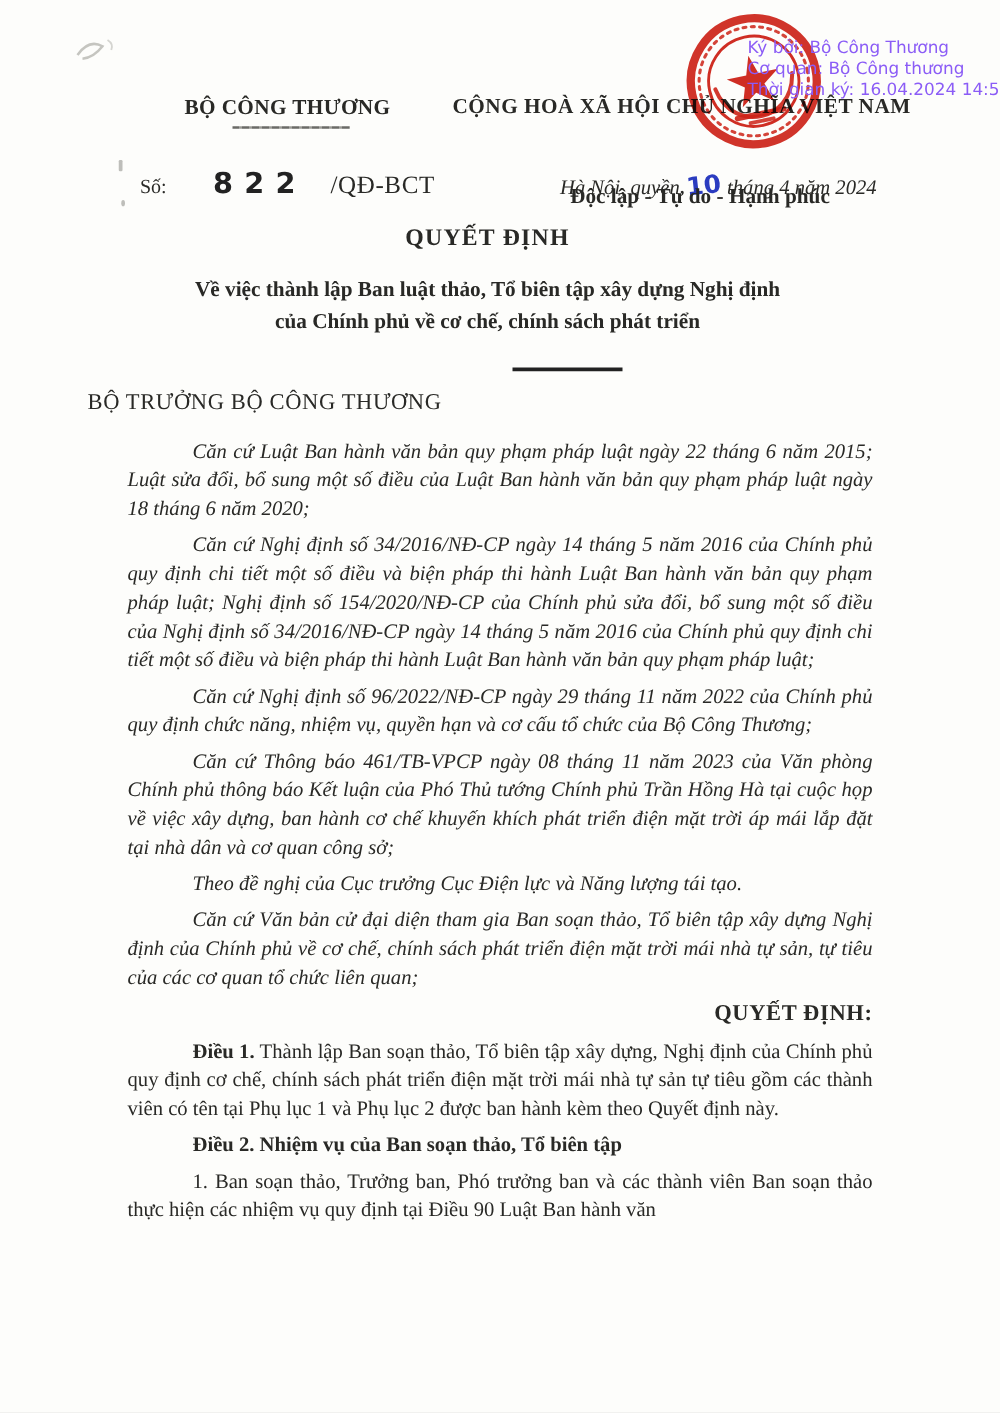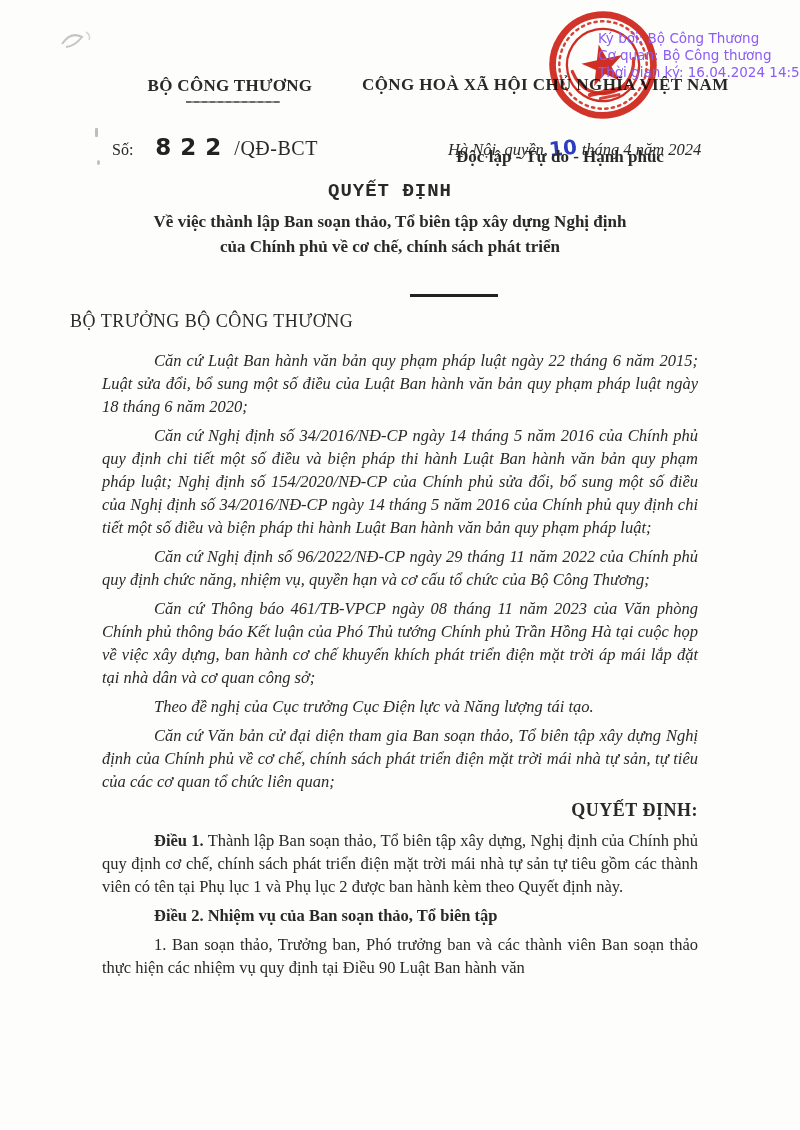--- a/index.html
+++ b/index.html
@@ -23,21 +23,21 @@
     background:repeating-linear-gradient(90deg,#6a6a66 0 5px,#9a9a95 5px 8px);
   }
   .republic-col{left:362px;top:75px;width:400px;text-align:left;z-index:1;}
   .republic{font-weight:bold;font-size:17px;letter-spacing:.4px;white-space:nowrap;}
   .motto{
     left:415px;top:99px;width:290px;text-align:center;
     font-weight:bold;font-size:17px;z-index:1;white-space:nowrap;margin-top:48px;
   }
   .motto-underline{left:458px;top:123px;width:226px;height:2px;background:#26262            3;}
   .doc-no{
-    left:112px;top:134px;display:flex;align-items:baseline;gap:4px;
+    left:112px;top:134px;display:flex;align-items:baseline;gap:19px;
     font-size:16px;
   }
   .doc-no .num{
     font-family:"DejaVu Sans",sans-serif;font-weight:bold;
     font-size:23px;letter-spacing:9px;color:#222;margin-left:18px;
   }
   .doc-no .suffix{font-size:20px;letter-spacing:.5px;}
   .date-line{
     left:448px;top:136px;font-style:italic;font-size:16.5px;white-space:nowrap;
   }
@@ -48,21 +48,21 @@
   }
   
   .seal{left:546px;top:8px;width:114px;height:114px;z-index:3;mix-blend-mode:multiply;}
   .sig-block{
     left:598px;top:30px;z-index:4;
     font-family:"DejaVu Sans","Liberation Sans",sans-serif;
     font-size:13.5px;line-height:17px;color:#8b5cf6;white-space:nowrap;
   }
   
   .title-block{left:70px;top:180px;width:640px;text-align:center;}
-  .title-kind{font-weight:bold;font-size:19px;letter-spacing:1px;margin-bottom:7px;font-family:Liberation Mono, monospace;}
+  .title-kind{font-weight:bold;font-size:19px;letter-spacing:1px;margin-bottom:17px;}
   .title-sub{font-weight:bold;font-size:17px;line-height:25px;}
   .title-sep{left:410px;top:294px;width:88px;height:2.5px;background:#222;}
   .authority{
     left:70px;top:311px;width:640px;
     font-weight:normal;font-size:18px;letter-spacing:.5px;
   }
   
   .body-text{
     left:102px;top:349px;width:596px;
     font-size:16.5px;line-height:23px;text-align:justify;
@@ -124,21 +124,21 @@
   </svg>
 
   <div class="abs sig-block">
     <div>Ký bởi: Bộ Công Thương</div>
     <div>Cơ quan: Bộ Công thương</div>
     <div>Thời gian ký: 16.04.2024 14:5</div>
   </div>
 
   <div class="abs title-block">
     <div class="title-kind">QUYẾT ĐỊNH</div>
-    <div class="title-sub">Về việc thành lập Ban soạn thảo, Tổ biên tập xây dựng Nghị định</div>
+    <div class="title-sub">Về việc thành lập Ban luật thảo, Tổ biên tập xây dựng Nghị định</div>
     <div class="title-sub">của Chính phủ về cơ chế, chính sách phát triển</div>
   </div>
   <div class="abs title-sep"></div>
   <div class="abs authority">BỘ TRƯỞNG BỘ CÔNG THƯƠNG</div>
 
   <div class="abs body-text">
     <p class="recital">Căn cứ Luật Ban hành văn bản quy phạm pháp luật ngày 22 tháng 6 năm 2015; Luật sửa đổi, bổ sung một số điều của Luật Ban hành văn bản quy phạm pháp luật ngày 18 tháng 6 năm 2020;</p>
     <p class="recital">Căn cứ Nghị định số 34/2016/NĐ-CP ngày 14 tháng 5 năm 2016 của Chính phủ quy định chi tiết một số điều và biện pháp thi hành Luật Ban hành văn bản quy phạm pháp luật; Nghị định số 154/2020/NĐ-CP của Chính phủ sửa đổi, bổ sung một số điều của Nghị định số 34/2016/NĐ-CP ngày 14 tháng 5 năm 2016 của Chính phủ quy định chi tiết một số điều và biện pháp thi hành Luật Ban hành văn bản quy phạm pháp luật;</p>
     <p class="recital">Căn cứ Nghị định số 96/2022/NĐ-CP ngày 29 tháng 11 năm 2022 của Chính phủ quy định chức năng, nhiệm vụ, quyền hạn và cơ cấu tổ chức của Bộ Công Thương;</p>
     <p class="recital">Căn cứ Thông báo 461/TB-VPCP ngày 08 tháng 11 năm 2023 của Văn phòng Chính phủ thông báo Kết luận của Phó Thủ tướng Chính phủ Trần Hồng Hà tại cuộc họp về việc xây dựng, ban hành cơ chế khuyến khích phát triển điện mặt trời áp mái lắp đặt tại nhà dân và cơ quan công sở;</p>

